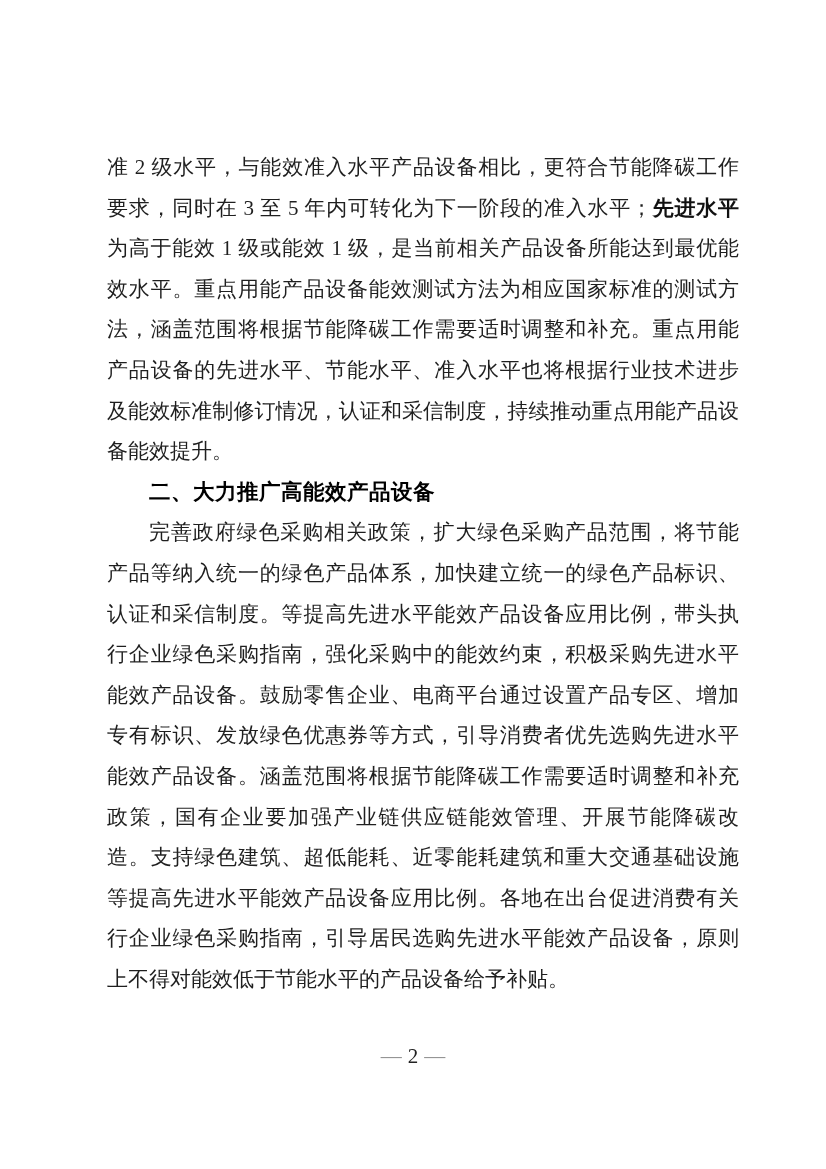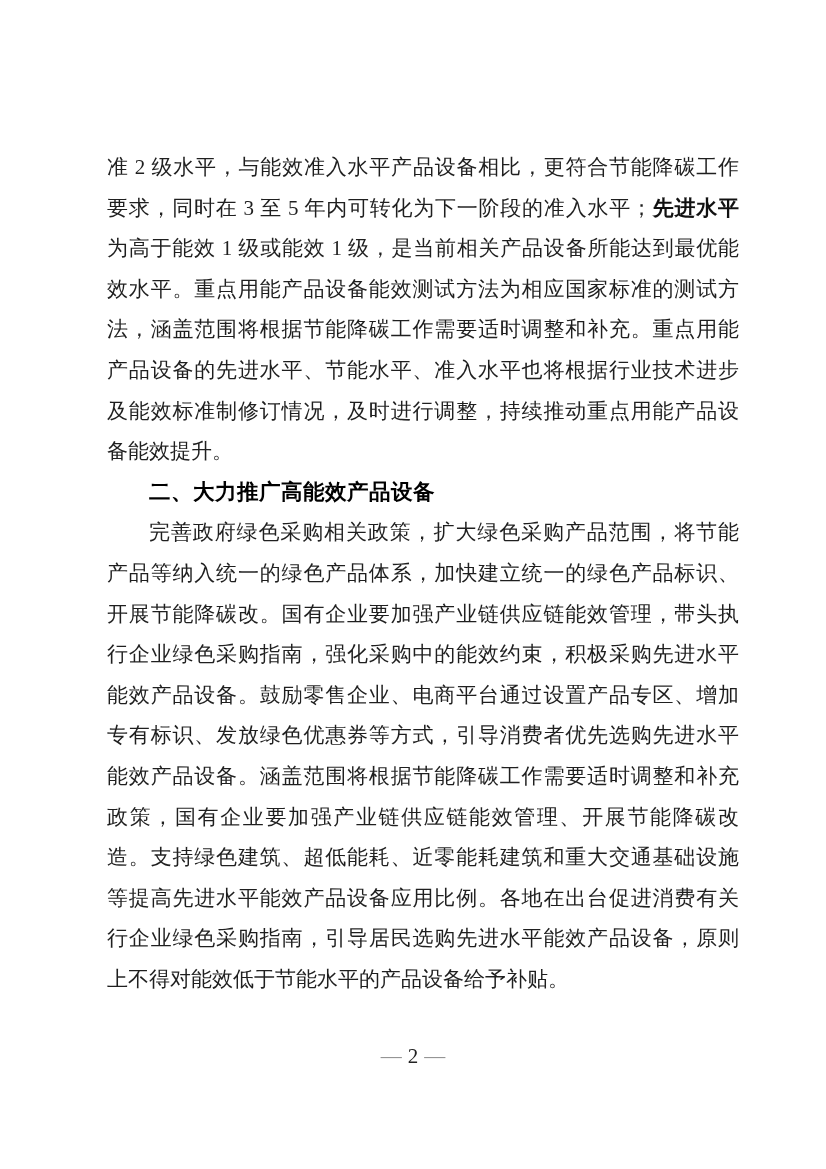--- a/index.html
+++ b/index.html
@@ -75,28 +75,28 @@
 
 <div class="page">
   <div class="textblock">
 
     <div class="line"><span>准 2 级水平，与能效准入水平产品设备相比，更符合节能降碳工作</span></div>
     <div class="line"><span>要求，同时在 3 至 5 年内可转化为下一阶段的准入水平；</span><span class="bold">先进水平</span></div>
     <div class="line"><span>为高于能效 1 级或能效 1 级，是当前相关产品设备所能达到最优能</span></div>
     <div class="line"><span>效水平。重点用能产品设备能效测试方法为相应国家标准的测试方</span></div>
     <div class="line"><span>法，涵盖范围将根据节能降碳工作需要适时调整和补充。重点用能</span></div>
     <div class="line"><span>产品设备的先进水平、节能水平、准入水平也将根据行业技术进步</span></div>
-    <div class="line"><span>及能效标准制修订情况，及时进行调整，持续推动重点用能产品设</span></div>
+    <div class="line"><span>及能效标准制修订情况，认证和采信制度，持续推动重点用能产品设</span></div>
     <div class="line end"><span>备能效提升。</span></div>
 
     <div class="line heading">二、大力推广高能效产品设备</div>
 
     <div class="line indent"><span>完善政府绿色采购相关政策，扩大绿色采购产品范围，将节能</span></div>
     <div class="line"><span>产品等纳入统一的绿色产品体系，加快建立统一的绿色产品标识、</span></div>
-    <div class="line"><span>开展节能降碳改。国有企业要加强产业链供应链能效管理，带头执</span></div>
+    <div class="line"><span>认证和采信制度。等提高先进水平能效产品设备应用比例，带头执</span></div>
     <div class="line"><span>行企业绿色采购指南，强化采购中的能效约束，积极采购先进水平</span></div>
     <div class="line"><span>能效产品设备。鼓励零售企业、电商平台通过设置产品专区、增加</span></div>
     <div class="line"><span>专有标识、发放绿色优惠券等方式，引导消费者优先选购先进水平</span></div>
     <div class="line"><span>能效产品设备。涵盖范围将根据节能降碳工作需要适时调整和补充</span></div>
     <div class="line"><span>政策，国有企业要加强产业链供应链能效管理、开展节能降碳改</span></div>
     <div class="line"><span>造。支持绿色建筑、超低能耗、近零能耗建筑和重大交通基础设施</span></div>
     <div class="line"><span>等提高先进水平能效产品设备应用比例。各地在出台促进消费有关</span></div>
     <div class="line"><span>行企业绿色采购指南，引导居民选购先进水平能效产品设备，原则</span></div>
     <div class="line end"><span>上不得对能效低于节能水平的产品设备给予补贴。</span></div>
 

